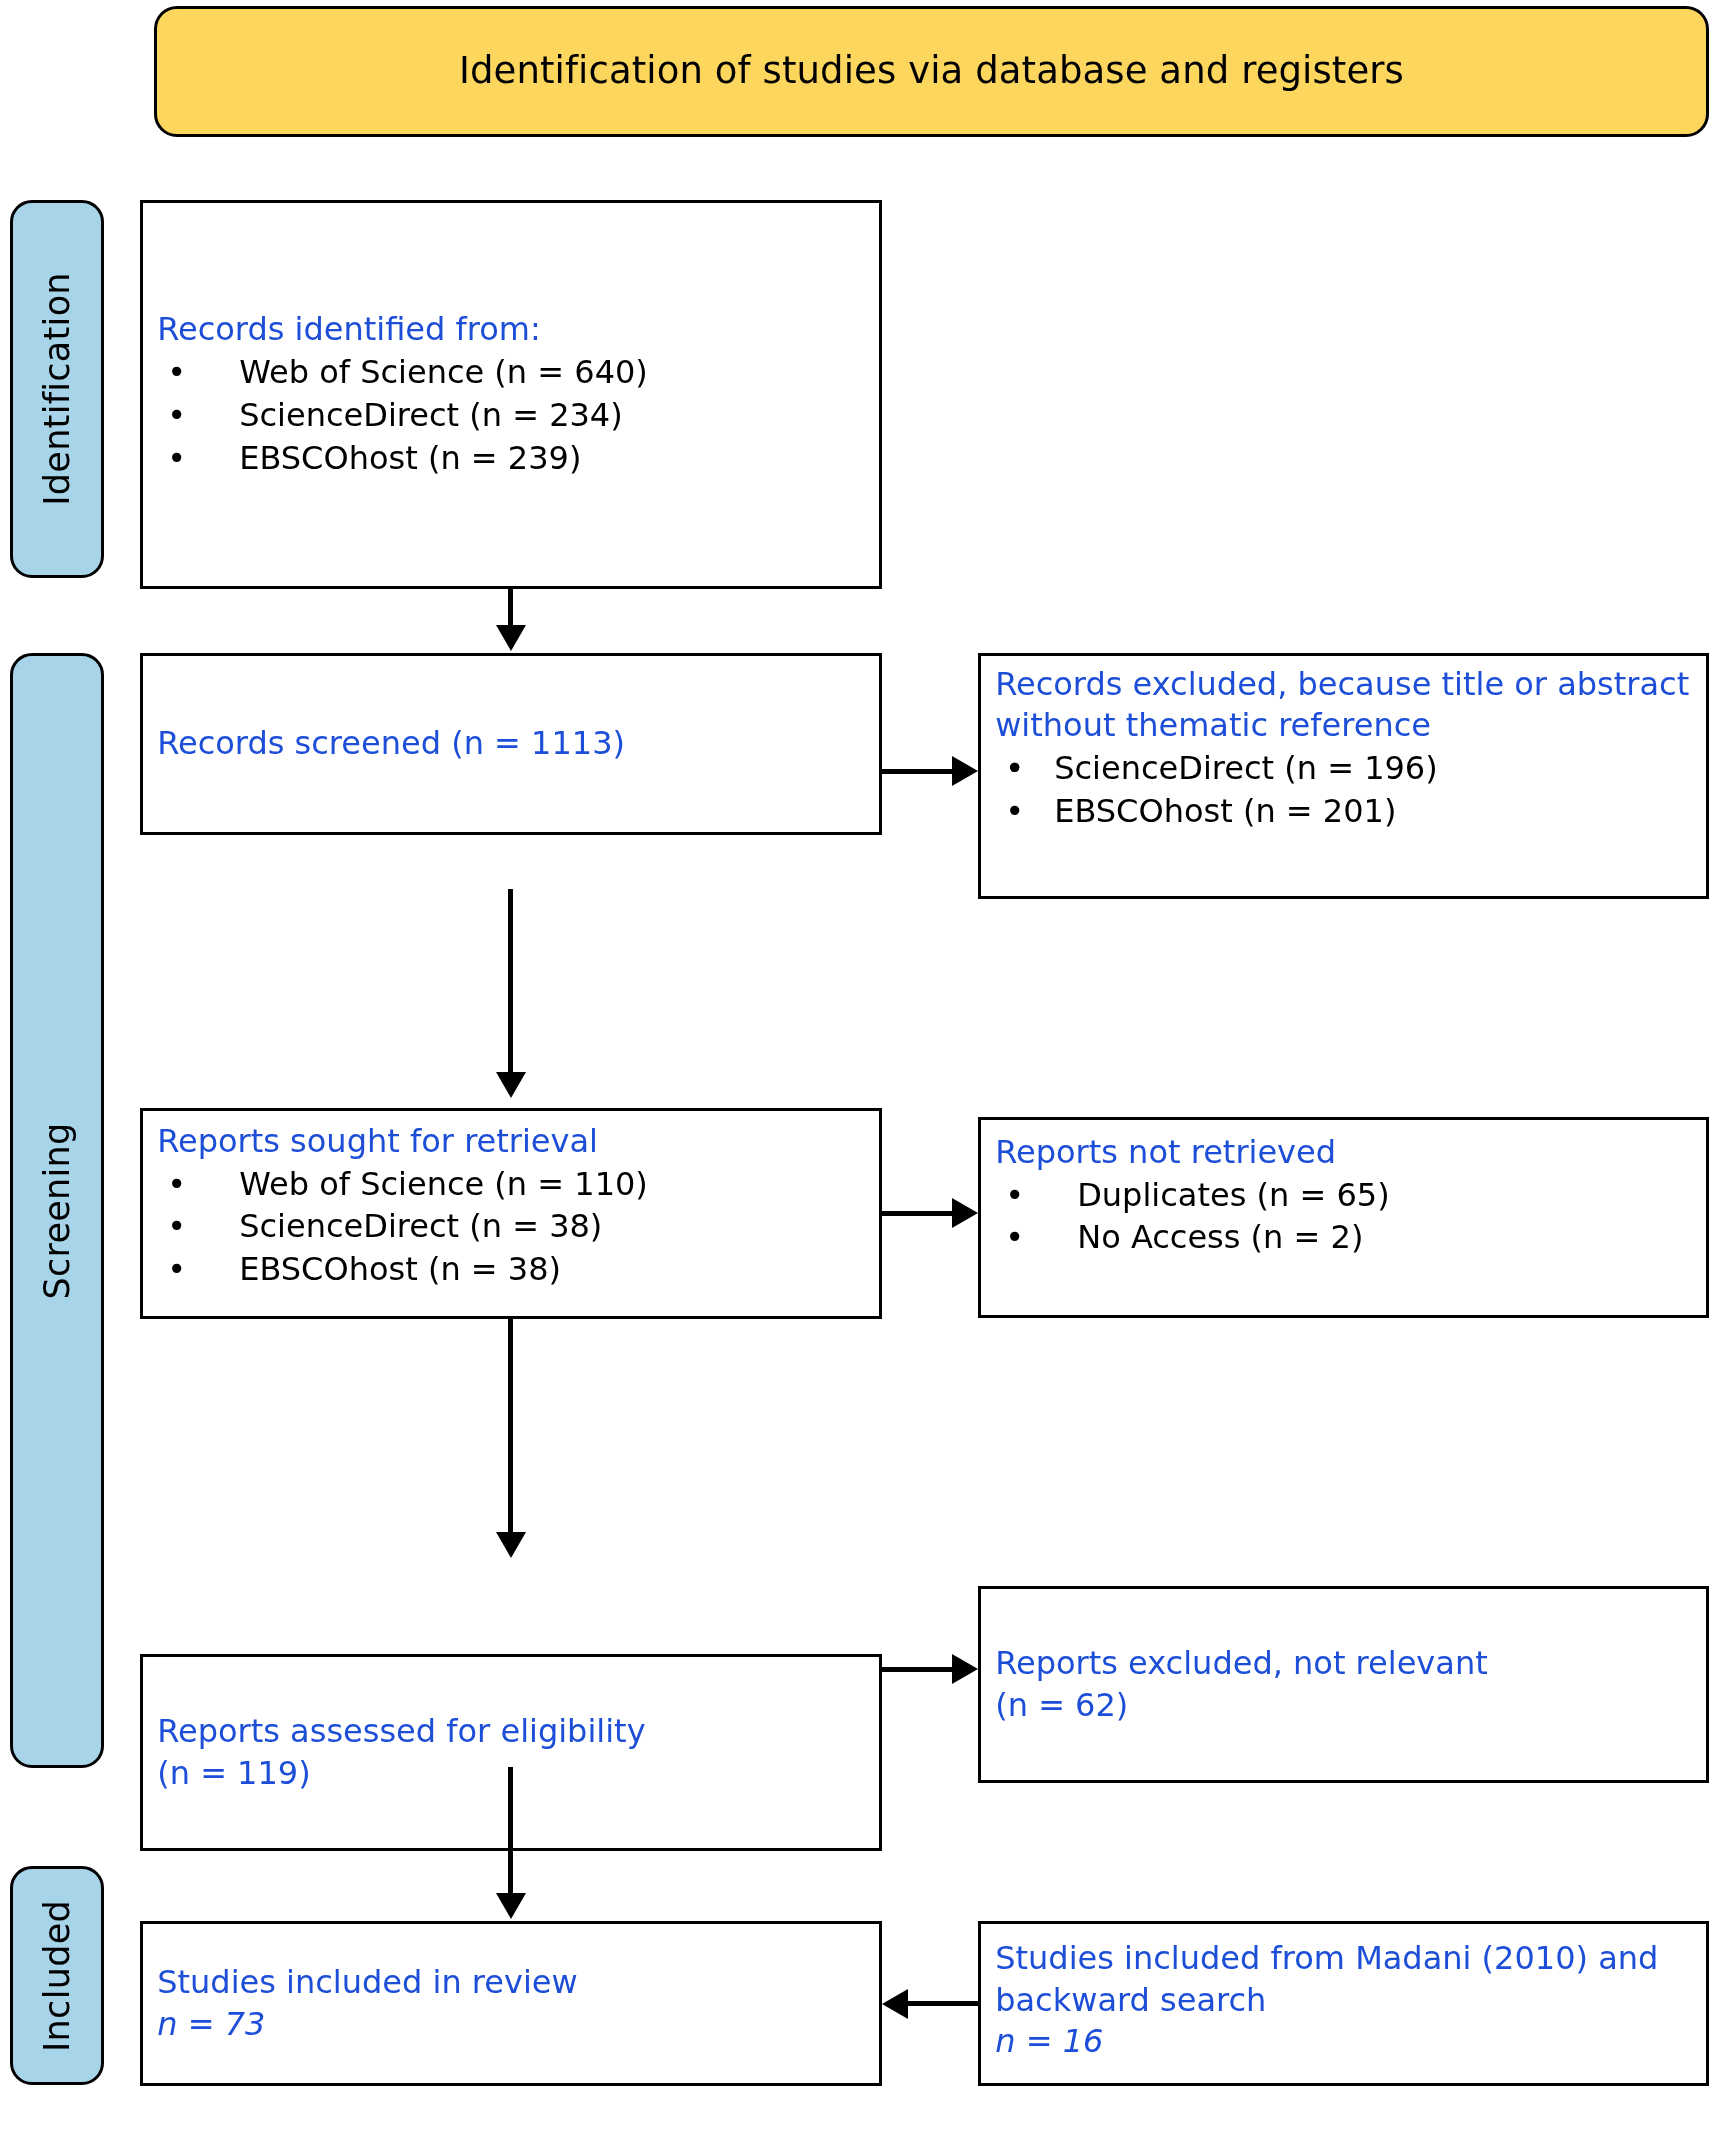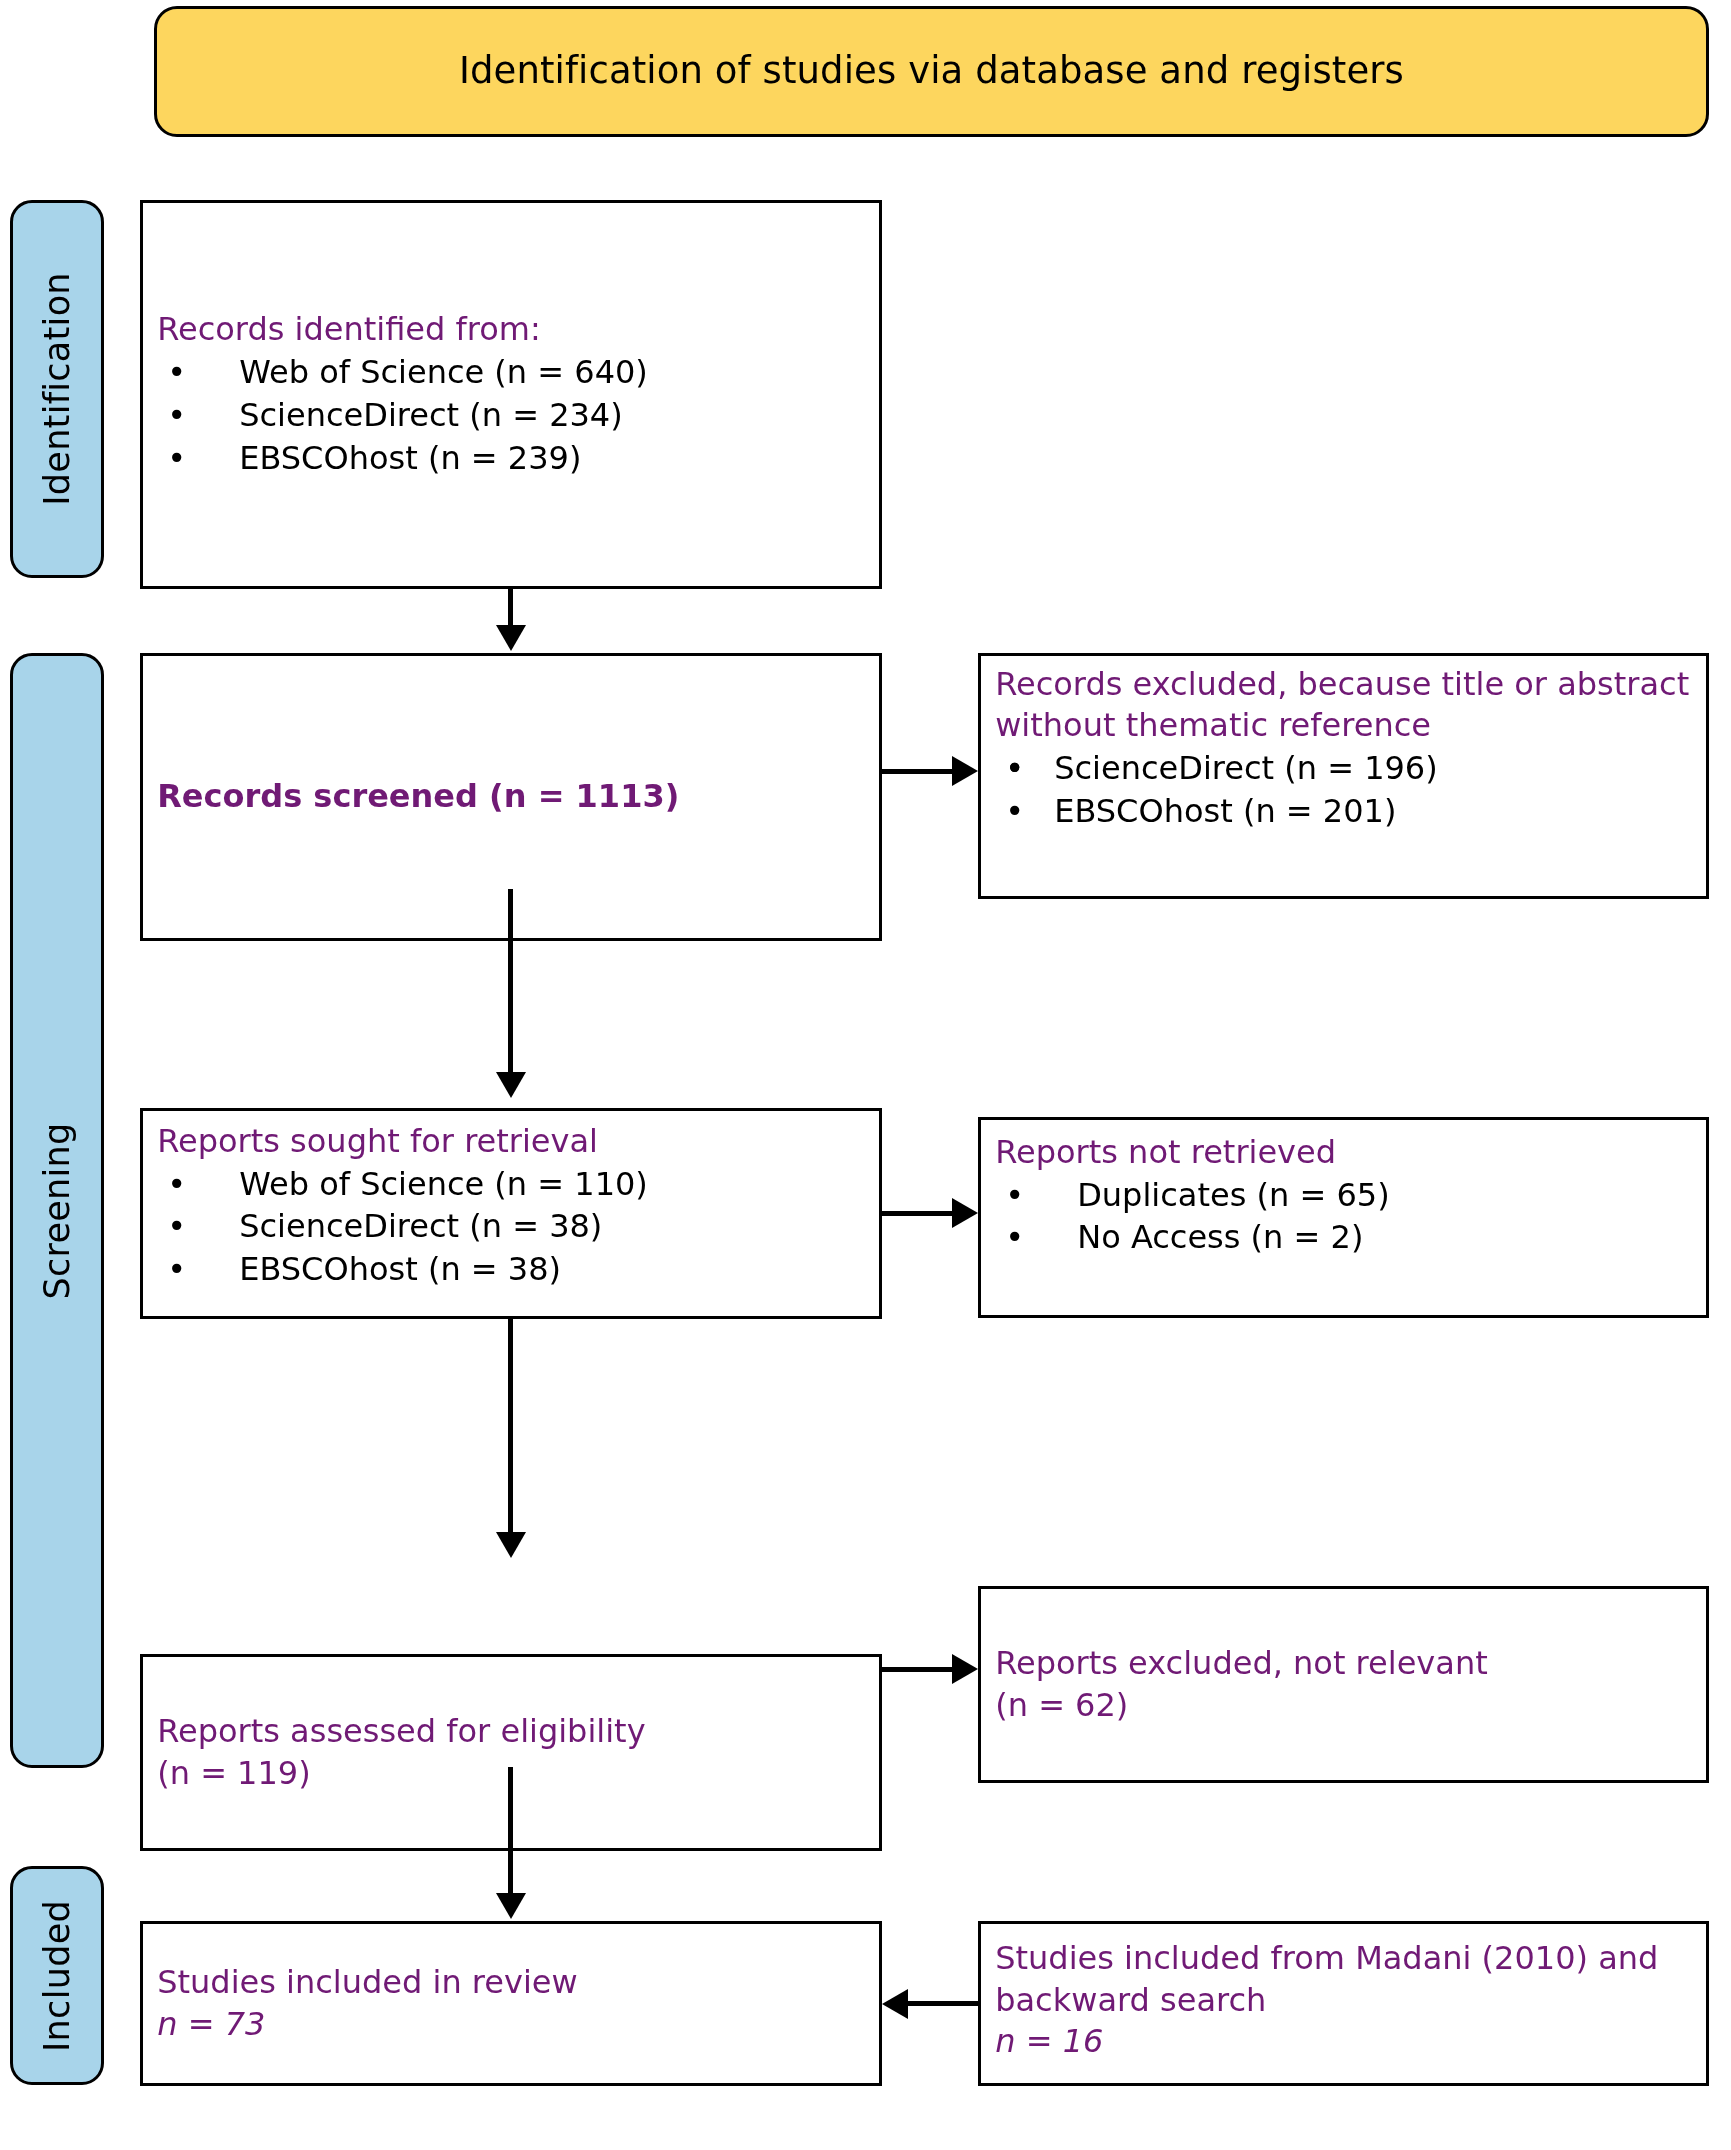--- a/index.html
+++ b/index.html
@@ -70,21 +70,21 @@
     white-space: nowrap;
     font-size: 35px;
     color: #000000;
     letter-spacing: 0.3px;
   }
 
   
   .line {
     font-size: 32px;
     line-height: 1.30;
-    color: #701a75;
+    color: #1d4ed8;
     padding: 0 14.2px;
     white-space: nowrap;
   }
   .ital { font-style: italic; }
 
   ul.blist {
     list-style: none;
     margin: 0;
     padding: 0 14.2px;
   }
@@ -175,21 +175,21 @@
           <span class="bullet">•</span>
           <span>EBSCOhost (n = 239)</span>
         </li>
       </ul>
     </div>
   </div>
 
   <div class="vline" style="left:508px; top:589px; height:39px;"></div>
   <div class="arrow-down" style="left:496px; top:625px;"></div>
 
-  <div class="box" style="left:140px; top:653px; width:742px; height:288px;font-weight:bold;">
+  <div class="box" style="left:140px; top:653px; width:742px; height:182px;">
     <div class="box-inner">
       <div class="line">Records screened (n = 1113)</div>
     </div>
   </div>
 
   <div class="hline" style="left:882px; top:769px; width:71px;"></div>
   <div class="arrow-right" style="left:952px; top:756px;"></div>
 
   <div class="box" style="left:978px; top:653px; width:731px; height:246px;">
     <div class="box-inner" style="justify-content:flex-start; padding-top:7.7px;">

